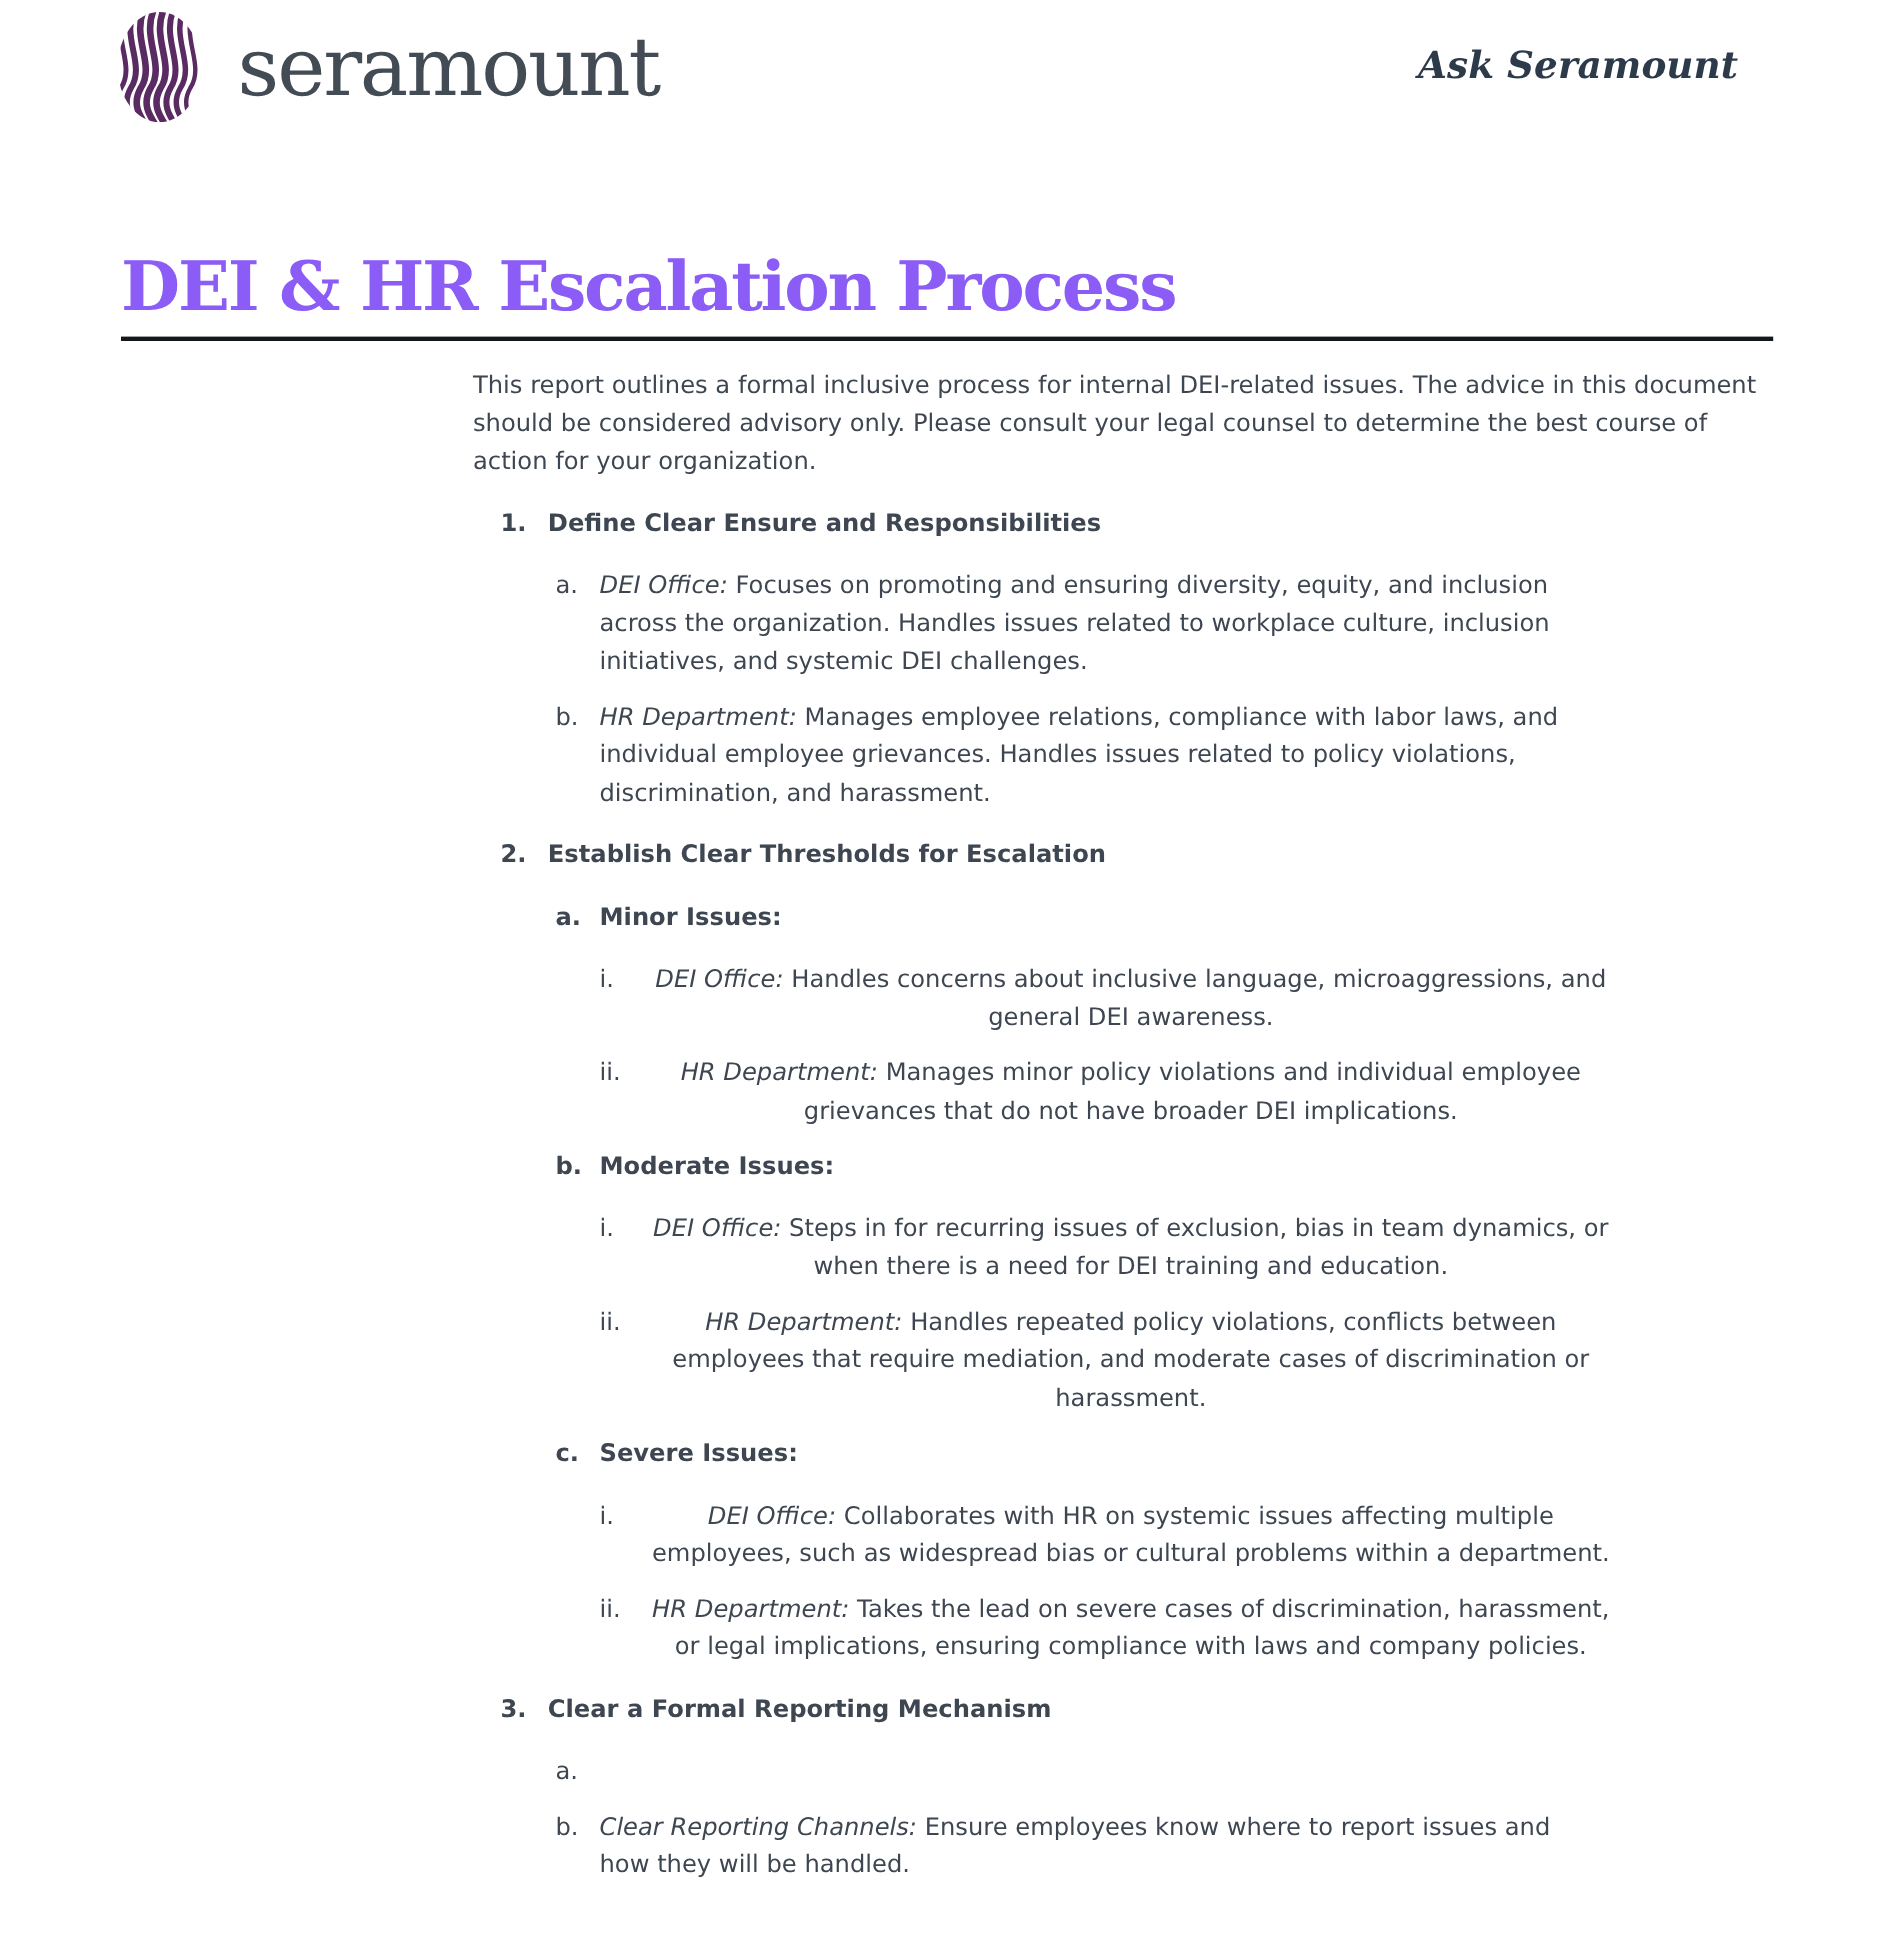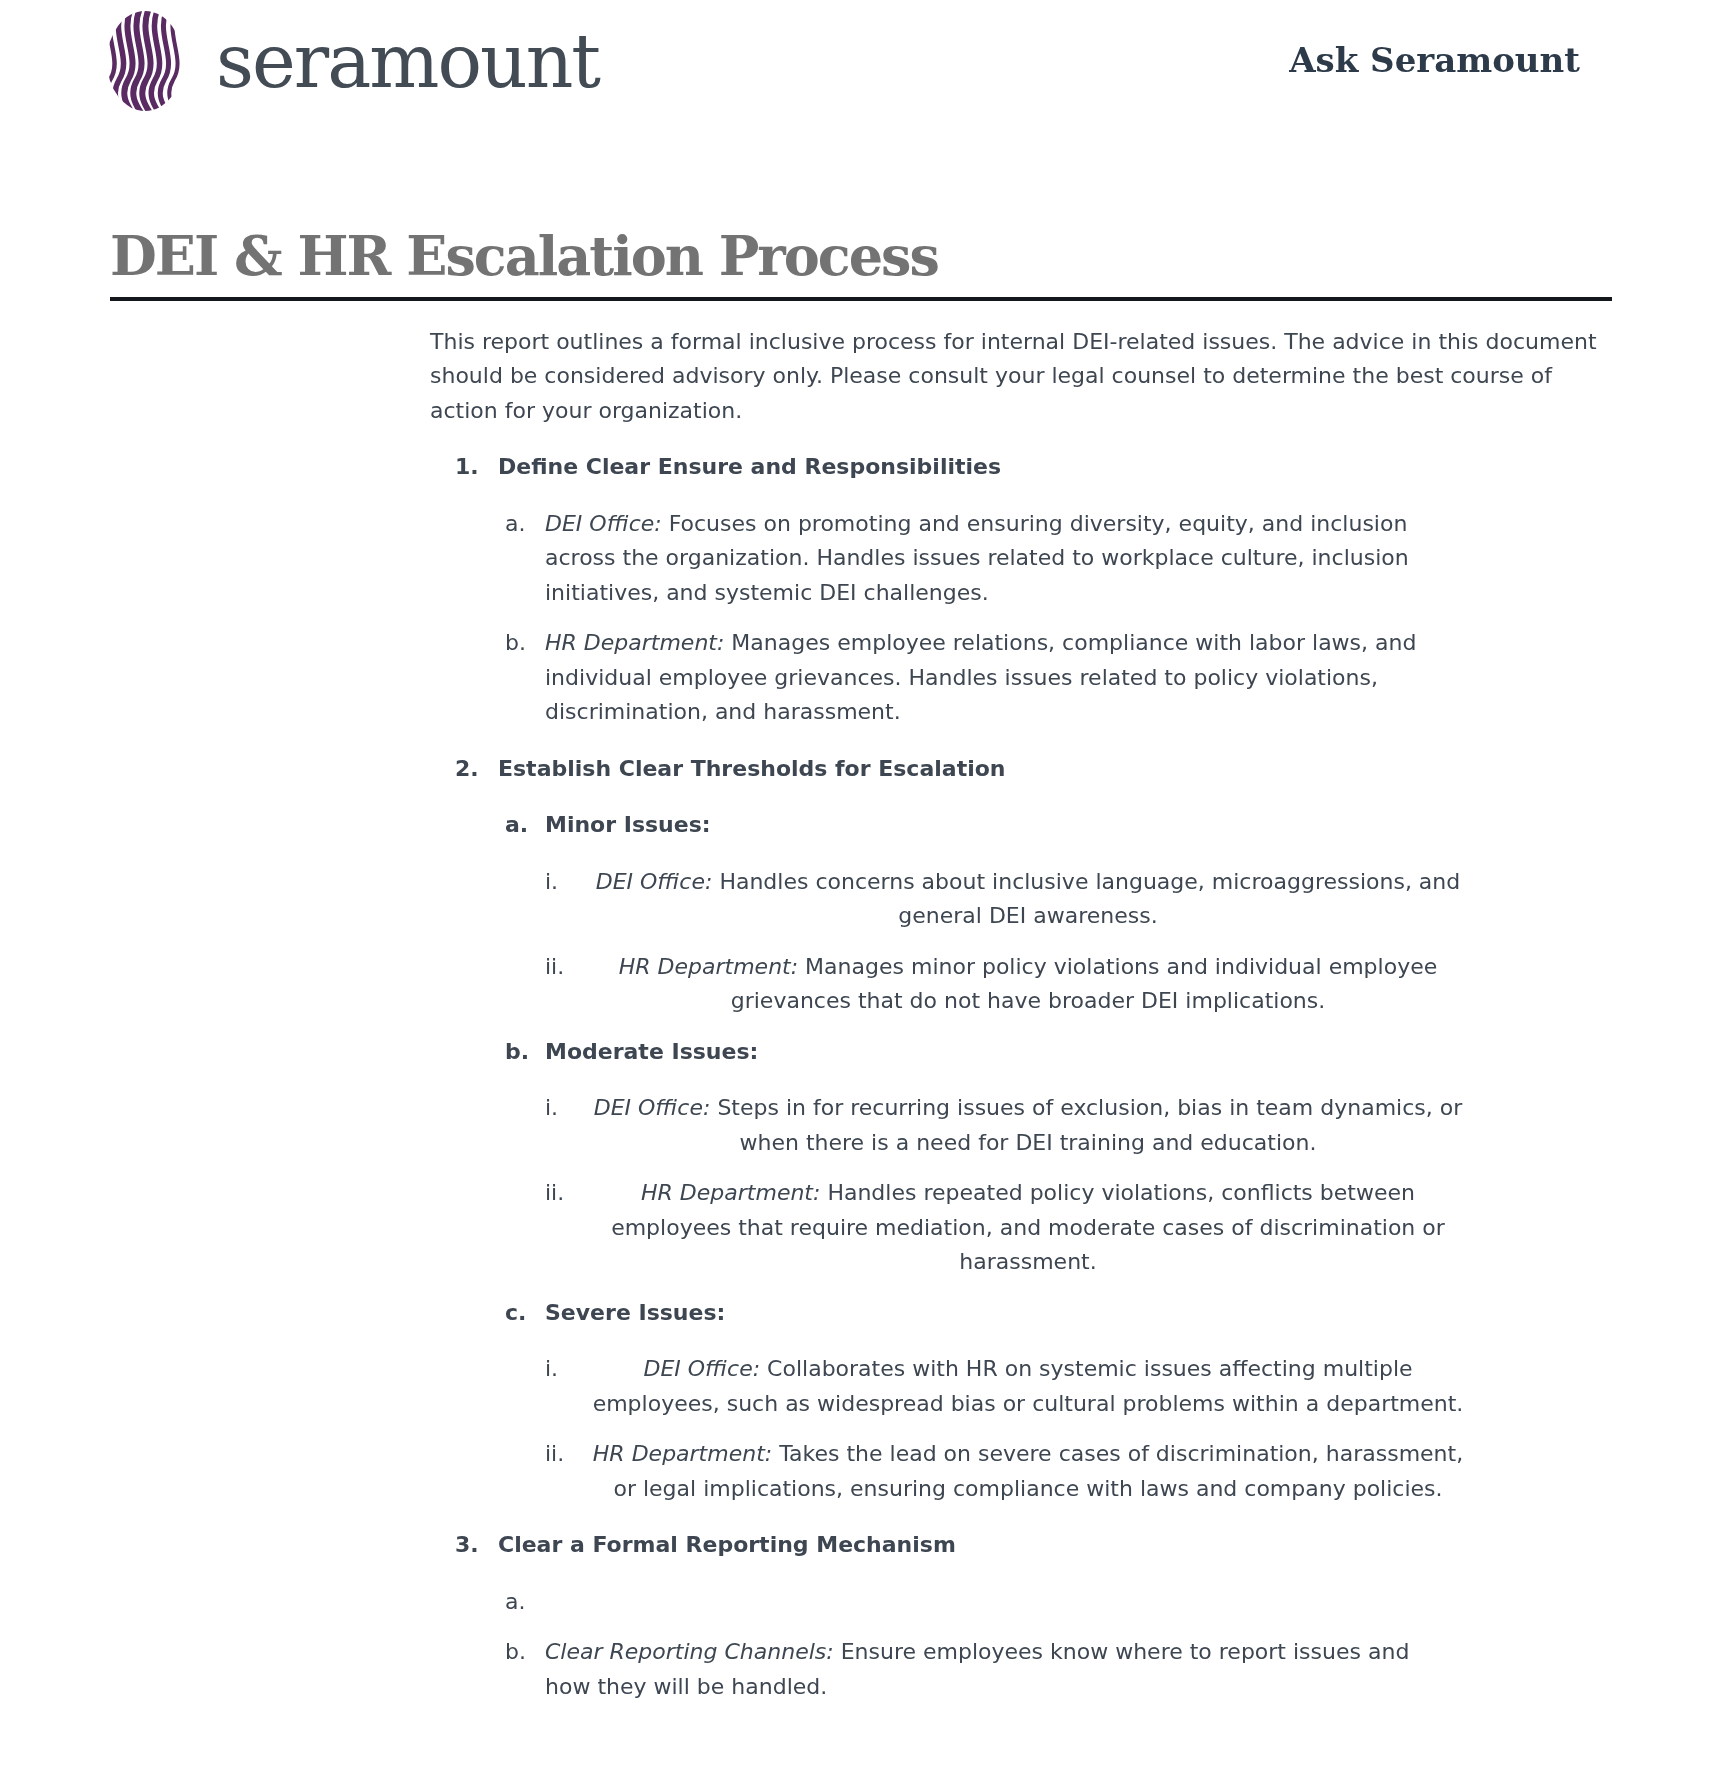--- a/index.html
+++ b/index.html
@@ -13,27 +13,27 @@
     padding:10px 142px 0 106px;
   }
   .logo{display:flex;align-items:center;gap:32px;cursor:pointer;}
   .logo-mark{width:78px;height:102px;flex:0 0 auto;}
   .logo-text{
     font-family:"DejaVu Serif", serif;
     font-size:74px;line-height:100px;color:#434b55;letter-spacing:-2px;
   }
   .ask-link{
     font-family:"DejaVu Serif", serif;font-weight:600;
-    font-size:34px;color:#2c3a49;margin-top:30px;text-decoration:none;
+    font-size:34px;color:#2c3a49;margin-top:30px;text-decoration:none;font-style:italic;
   }
   
   .doc-title{
     margin:112px 110px 0 110px;
     font-family:"DejaVu Serif", serif;font-weight:700;
-    font-size:54px;line-height:1.2;color:#737373;letter-spacing:-2px;
+    font-size:62px;line-height:1.2;color:#8b5cf6;letter-spacing:-2px;
   }
   .title-rule{
     border:none;border-top:4px solid #14181c;
     margin:8px 110px 0 110px;
   }
   
   .intro{
     margin:24px 0 0 430px;width:1176px;
     font-size:22px;line-height:34.5px;
   }

